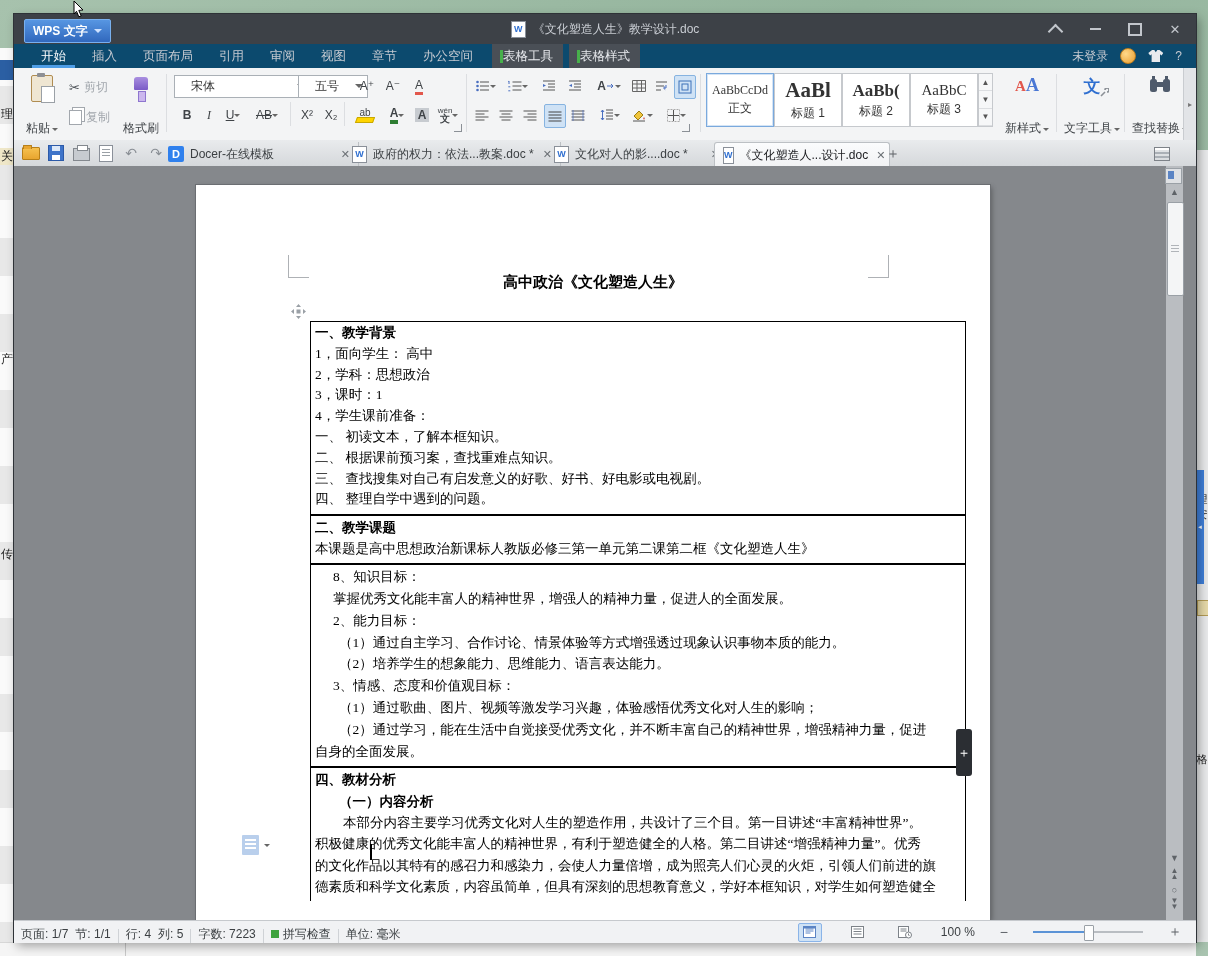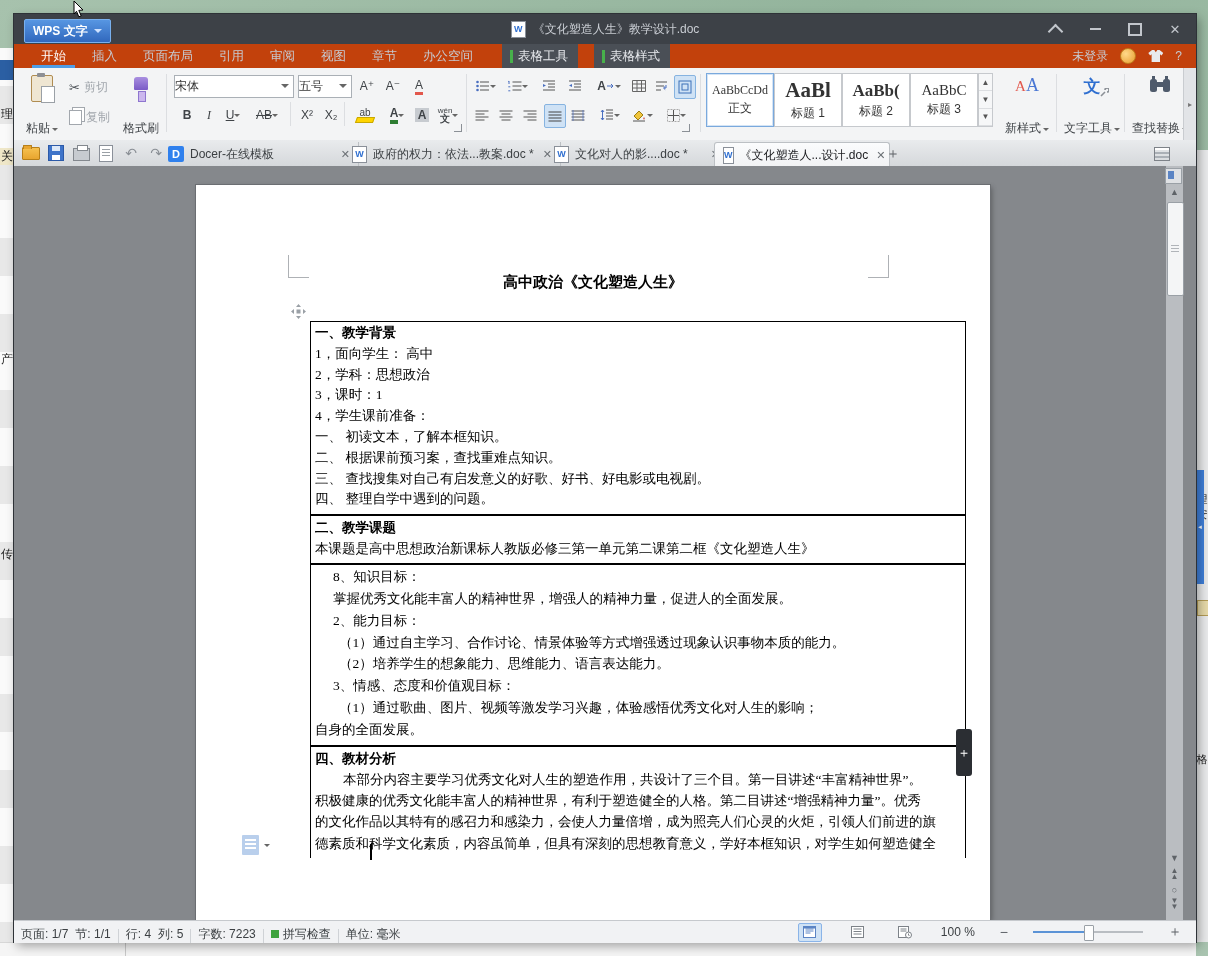--- a/index.html
+++ b/index.html
@@ -11,52 +11,52 @@
       radial-gradient(circle at 70% 60%, rgba(70,110,80,.25) 0 5px, transparent 6px),
       radial-gradient(circle at 40% 80%, rgba(255,255,255,.2) 0 4px, transparent 5px),
       radial-gradient(circle at 85% 25%, rgba(60,100,70,.2) 0 8px, transparent 9px),
       linear-gradient(135deg,#a7c2ad 0%, #93b49c 40%, #a9c4b0 100%);
   }
   .abs{position:absolute}
   
   #win{position:absolute;left:14px;top:14px;width:1182px;height:928px;background:#f3f4f6;
        box-shadow:0 0 0 1px #2e3237, 3px 4px 10px rgba(0,0,0,.35)}
   .titlebar{position:absolute;left:0;top:0;width:100%;height:30px;background:#3d4147}
-  .menubar{position:absolute;left:0;top:30px;width:100%;height:24px;background:#c2410c}
+  .menubar{position:absolute;left:0;top:30px;width:100%;height:24px;background:#0c4a6e}
   .appbtn{position:absolute;left:10px;top:5px;height:22px;padding:0 8px;display:flex;align-items:center;gap:6px;
           background:linear-gradient(#5796e2,#3168bd);border:1px solid #79b0ee;border-radius:2px;
           color:#fff;font-weight:bold;font-size:12px;cursor:default}
   .appbtn .dcaret{border:4px solid transparent;border-top-color:#cfe2ff;margin-top:4px}
   .tbar-title{position:absolute;left:0;right:0;top:0;height:30px;display:flex;align-items:center;justify-content:center;
               gap:7px;color:#c9cdd3;font-size:12px;pointer-events:none}
   .wctrls{position:absolute;right:8px;top:0;height:30px;display:flex;align-items:center;gap:14px;color:#c2c6cc}
   .wc{width:26px;height:20px;display:flex;align-items:center;justify-content:center;font-size:13px}
   .chev{width:9px;height:9px;border-left:2px solid #c2c6cc;border-top:2px solid #c2c6cc;transform:rotate(45deg);margin-top:4px}
   .minline{width:11px;height:2px;background:#c2c6cc}
   .maxbox{width:10px;height:9px;border:2px solid #c2c6cc}
   
   .mtabs{position:absolute;left:14px;top:0;height:24px;display:flex;align-items:stretch}
   .mtab{padding:0 13px;display:flex;align-items:center;font-size:12.5px;color:#c6cad1;position:relative}
   .mtab.active{color:#fff}
   .mtab.active::after{content:"";position:absolute;left:4px;right:4px;bottom:0;height:3px;background:#4e9de6}
-  .ctab{margin-left:16px;padding:0 10px 0 8px;background:#4a4f56;color:#e8eaee;display:flex;align-items:center;gap:5px;font-size:12.5px}
+  .ctab{margin-left:6px;padding:0 10px 0 8px;background:#4a4f56;color:#e8eaee;display:flex;align-items:center;font-size:12.5px}
   .greenbar{width:3px;height:13px;background:#47b04b}
   .acct{position:absolute;right:12px;top:0;height:24px;display:flex;align-items:center;gap:12px;color:#c6cad1;font-size:12px}
   .orbicon{width:14px;height:14px;border-radius:50%;background:radial-gradient(circle at 35% 35%,#ffd98a,#e89c2e);border:1px solid #c07f1e}
   .shirticon{width:15px;height:12px;background:#e8eaee;clip-path:polygon(0 25%,25% 0,40% 0,50% 18%,60% 0,75% 0,100% 25%,88% 45%,78% 35%,78% 100%,22% 100%,22% 35%,12% 45%)}
   
   .ribbon{position:absolute;left:0;top:54px;width:100%;height:72px;background:#f3f4f5;border-bottom:1px solid #cfd2d6;overflow:hidden}
   .vsep{position:absolute;top:6px;height:58px;width:1px;background:#dcdee1}
   .bigbtn{position:absolute;top:4px;height:62px;display:flex;flex-direction:column;align-items:center;justify-content:space-between;
           padding:3px 2px;font-size:12px;color:#3f4347;border-radius:2px}
   .blabel{display:flex;align-items:center;gap:2px;white-space:nowrap}
   .smbtn{position:absolute;height:22px;display:flex;align-items:center;gap:4px;font-size:12px;color:#3f4347;padding:0 3px;border-radius:2px}
   .grayed{color:#a2a7ad}
   .combo{position:absolute;height:21px;background:#fff;border:1px solid #aab0b6;display:flex;align-items:center;
-         font-size:12px;color:#333;padding-left:0;justify-content:space-between}
+         font-size:12px;color:#333;padding-left:16px;justify-content:space-between}
   .combo .dn{border:4px solid transparent;border-top-color:#666;margin:3px 4px 0 0}
   .tglbtn{position:absolute;height:22px;width:22px;display:flex;align-items:center;justify-content:center;border-radius:2px;font-size:12px;color:#3f4347}
   .tglbtn.on{background:#cfe2f5;border:1px solid #86b3e0}
   .dcar{border:3.5px solid transparent;border-top-color:#666;margin-top:4px}
   .dlg{position:absolute;width:7px;height:7px;border-right:1.5px solid #8b9096;border-bottom:1.5px solid #8b9096}
   
   .stybox{position:absolute;top:5px;width:66px;height:52px;background:#fff;border:1px solid #c6c9cd;display:flex;flex-direction:column;
           align-items:center;justify-content:center;font-size:12px;color:#333;overflow:hidden}
   .stybox.sel{border:1px solid #7aa9dd;box-shadow:0 0 0 1px #d4e4f5 inset}
   .stysample{white-space:nowrap;font-family:"Liberation Serif","DejaVu Serif",serif}
@@ -427,21 +427,21 @@
     <div class="stybox" style="left:896px">
       <span class="stysample" style="font-size:15px;font-weight:normal">AaBbC</span>
       <span class="styname">标题 3</span>
     </div>
     <div class="gscroll" style="left:964px">
       <span>▲</span>
       <span>▼</span>
       <span>▼</span>
     </div>
     <div class="bigbtn" style="left:986px;width:50px">
-      <span style="font-family:'Liberation Serif',serif;font-weight:normal">
+      <span style="font-family:'Liberation Serif',serif;font-weight:bold">
         <span style="color:#e2574c;font-size:15px">A</span><span style="color:#4a77d4;font-size:18px">A</span>
       </span>
       <span class="blabel">
           <span>新样式</span>
           <span class="dcar"></span>
         </span>
     </div>
     <div class="vsep" style="left:1042px"></div>
 
     <div class="bigbtn" style="left:1048px;width:56px">
@@ -548,24 +548,26 @@
           <div class="ln">本课题是高中思想政治新课标人教版必修三第一单元第二课第二框《文化塑造人生》</div>
         </div>
         <div class="sec s3">
           <div class="ln i1">8、知识目标：</div>
           <div class="ln i1">掌握优秀文化能丰富人的精神世界，增强人的精神力量，促进人的全面发展。</div>
           <div class="ln i1">2、能力目标：</div>
           <div class="ln i2">（1）通过自主学习、合作讨论、情景体验等方式增强透过现象认识事物本质的能力。</div>
           <div class="ln i2">（2）培养学生的想象能力、思维能力、语言表达能力。</div>
           <div class="ln i1">3、情感、态度和价值观目标：</div>
           <div class="ln i2">（1）通过歌曲、图片、视频等激发学习兴趣，体验感悟优秀文化对人生的影响；</div>
+          <div class="ln i2">（2）通过学习，能在生活中自觉接受优秀文化，并不断丰富自己的精神世界，增强精神力量，促进</div>
           <div class="ln">自身的全面发展。</div>
         </div>
         <div class="sec s4">
           <div class="ln hd">四、教材分析</div>
+          <div class="ln hd i2">（一）内容分析</div>
           <div class="ln i3">本部分内容主要学习优秀文化对人生的塑造作用，共设计了三个目。第一目讲述“丰富精神世界”。</div>
           <div class="ln">积极健康的优秀文化能丰富人的精神世界，有利于塑造健全的人格。第二目讲述“增强精神力量”。优秀</div>
           <div class="ln">的文化作品以其特有的感召力和感染力，会使人力量倍增，成为照亮人们心灵的火炬，引领人们前进的旗</div>
           <div class="ln">德素质和科学文化素质，内容虽简单，但具有深刻的思想教育意义，学好本框知识，对学生如何塑造健全</div>
         </div>
       </div>
 
       <div class="addpill">
           <span>＋</span>
         </div>

